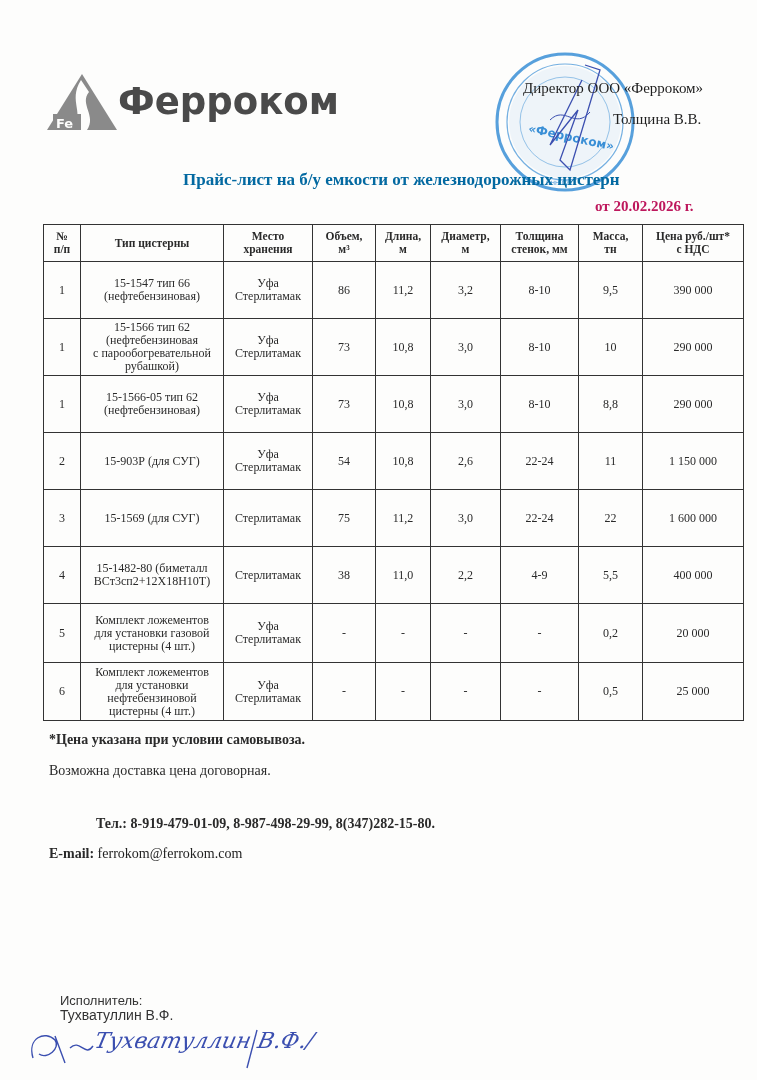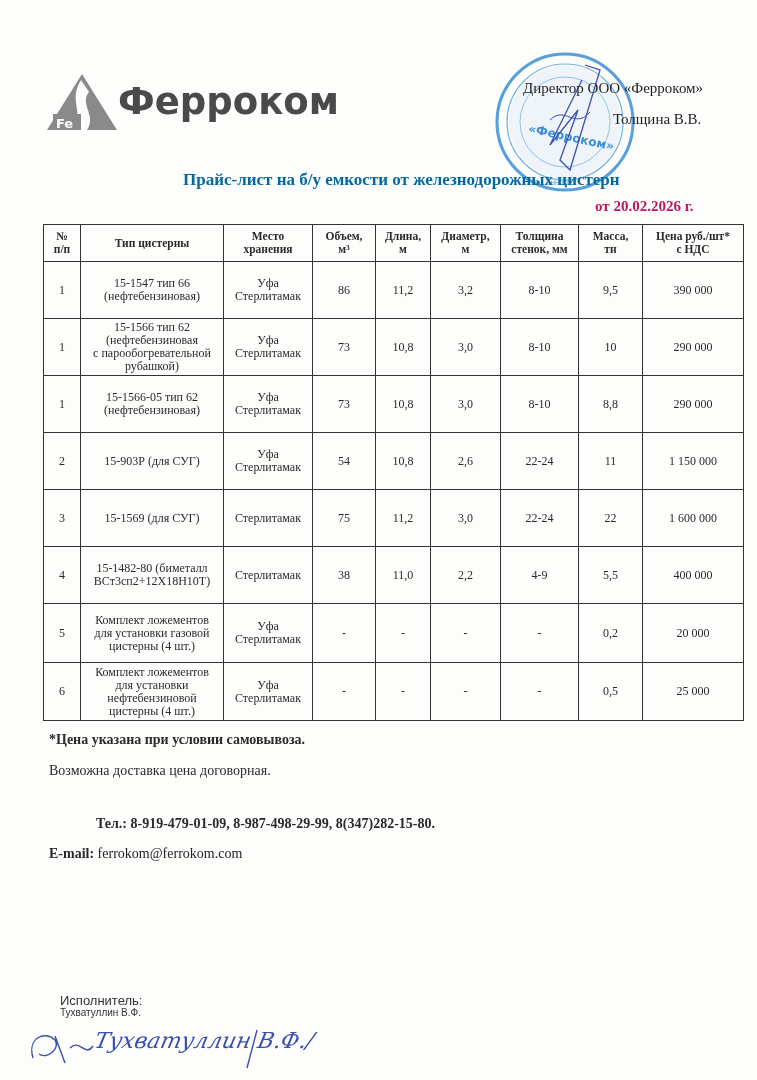--- a/index.html
+++ b/index.html
@@ -25,21 +25,21 @@
   .r-std { height:57px; }
   .r-8 { height:59px; }
   .r-9 { height:58px; }
   #note1 { left:49px; top:732px; font-size:14px; font-weight:bold; white-space:nowrap;text-align:center; }
   #note2 { left:49px; top:763px; font-size:14px; font-weight:normal; white-space:nowrap; }
   #phones { left:49px; top:816px; font-size:14px; font-weight:bold; white-space:nowrap;margin-left:47px; }
   #email-row { left:49px; top:846px; font-size:14px; white-space:nowrap; }
   #email-label { font-weight:bold; }
   #email-link { color:#222; font-weight:normal; }
   #executor-label { left:60px; top:993px; font-family:"Liberation Sans", sans-serif; font-size:13px; color:#333; }
-  #executor-name { left:60px; top:1007px; font-family:"Liberation Sans", sans-serif; font-size:10px; color:#333; }
+  #executor-name { left:60px; top:1007px; font-family:"Liberation Sans", sans-serif; font-size:14px; color:#333; }
   #signature { left:25px; top:1018px; width:240px; height:55px; }
   #exec-sign-text { left:95px; top:1028px; font-family:"DejaVu Serif", serif; font-style:italic;
                     font-size:22px; color:#3b4fb0; white-space:nowrap; transform:skewX(-12deg); }
 </style>
 </head>
 <body>
 
 <svg id="logo" class="abs" viewBox="0 0 300 60">
   <g>
     <polygon points="0,58 35,2 70,58" fill="#8a8a8a"></polygon>

